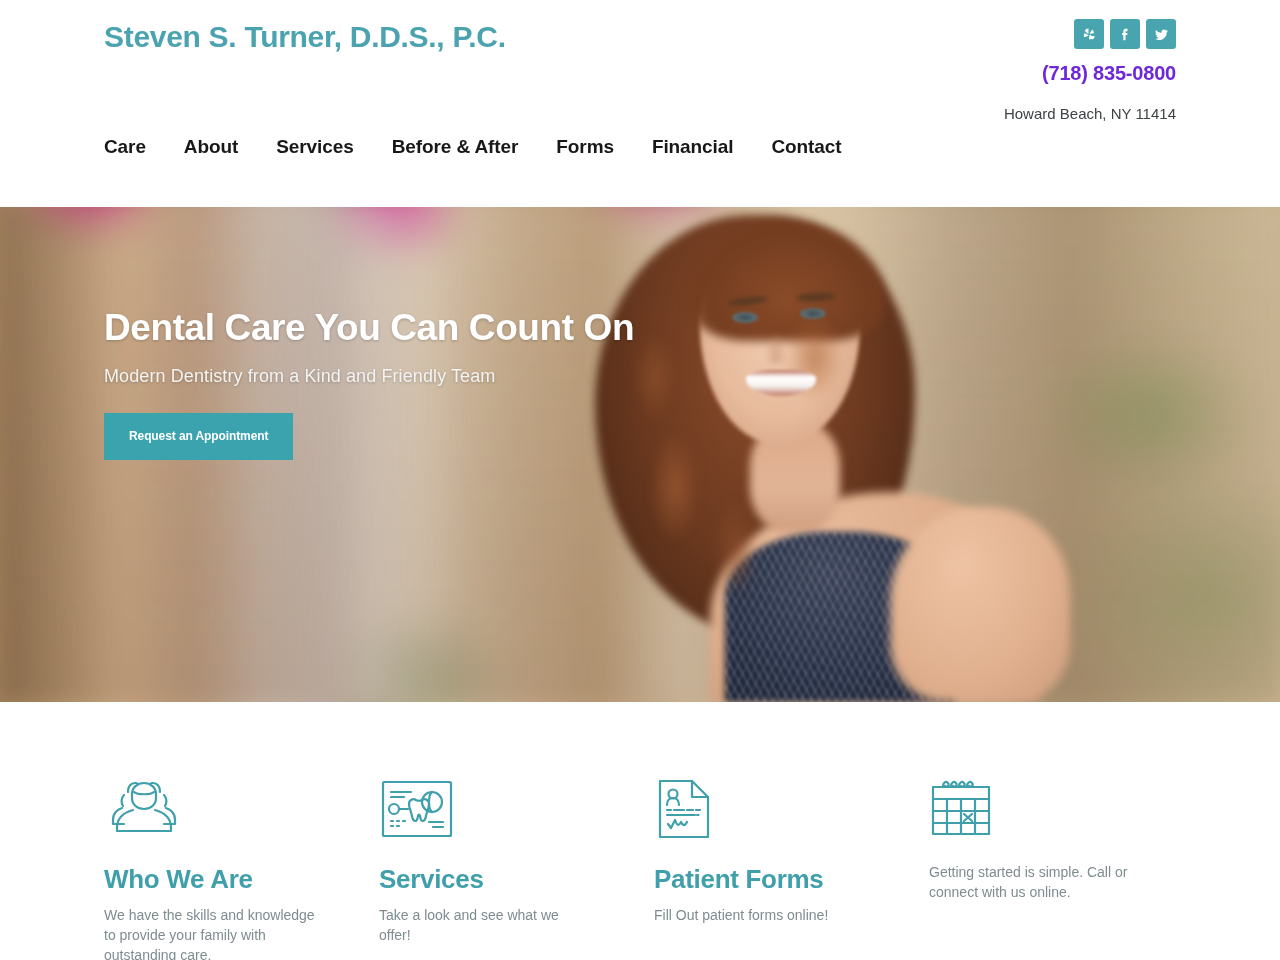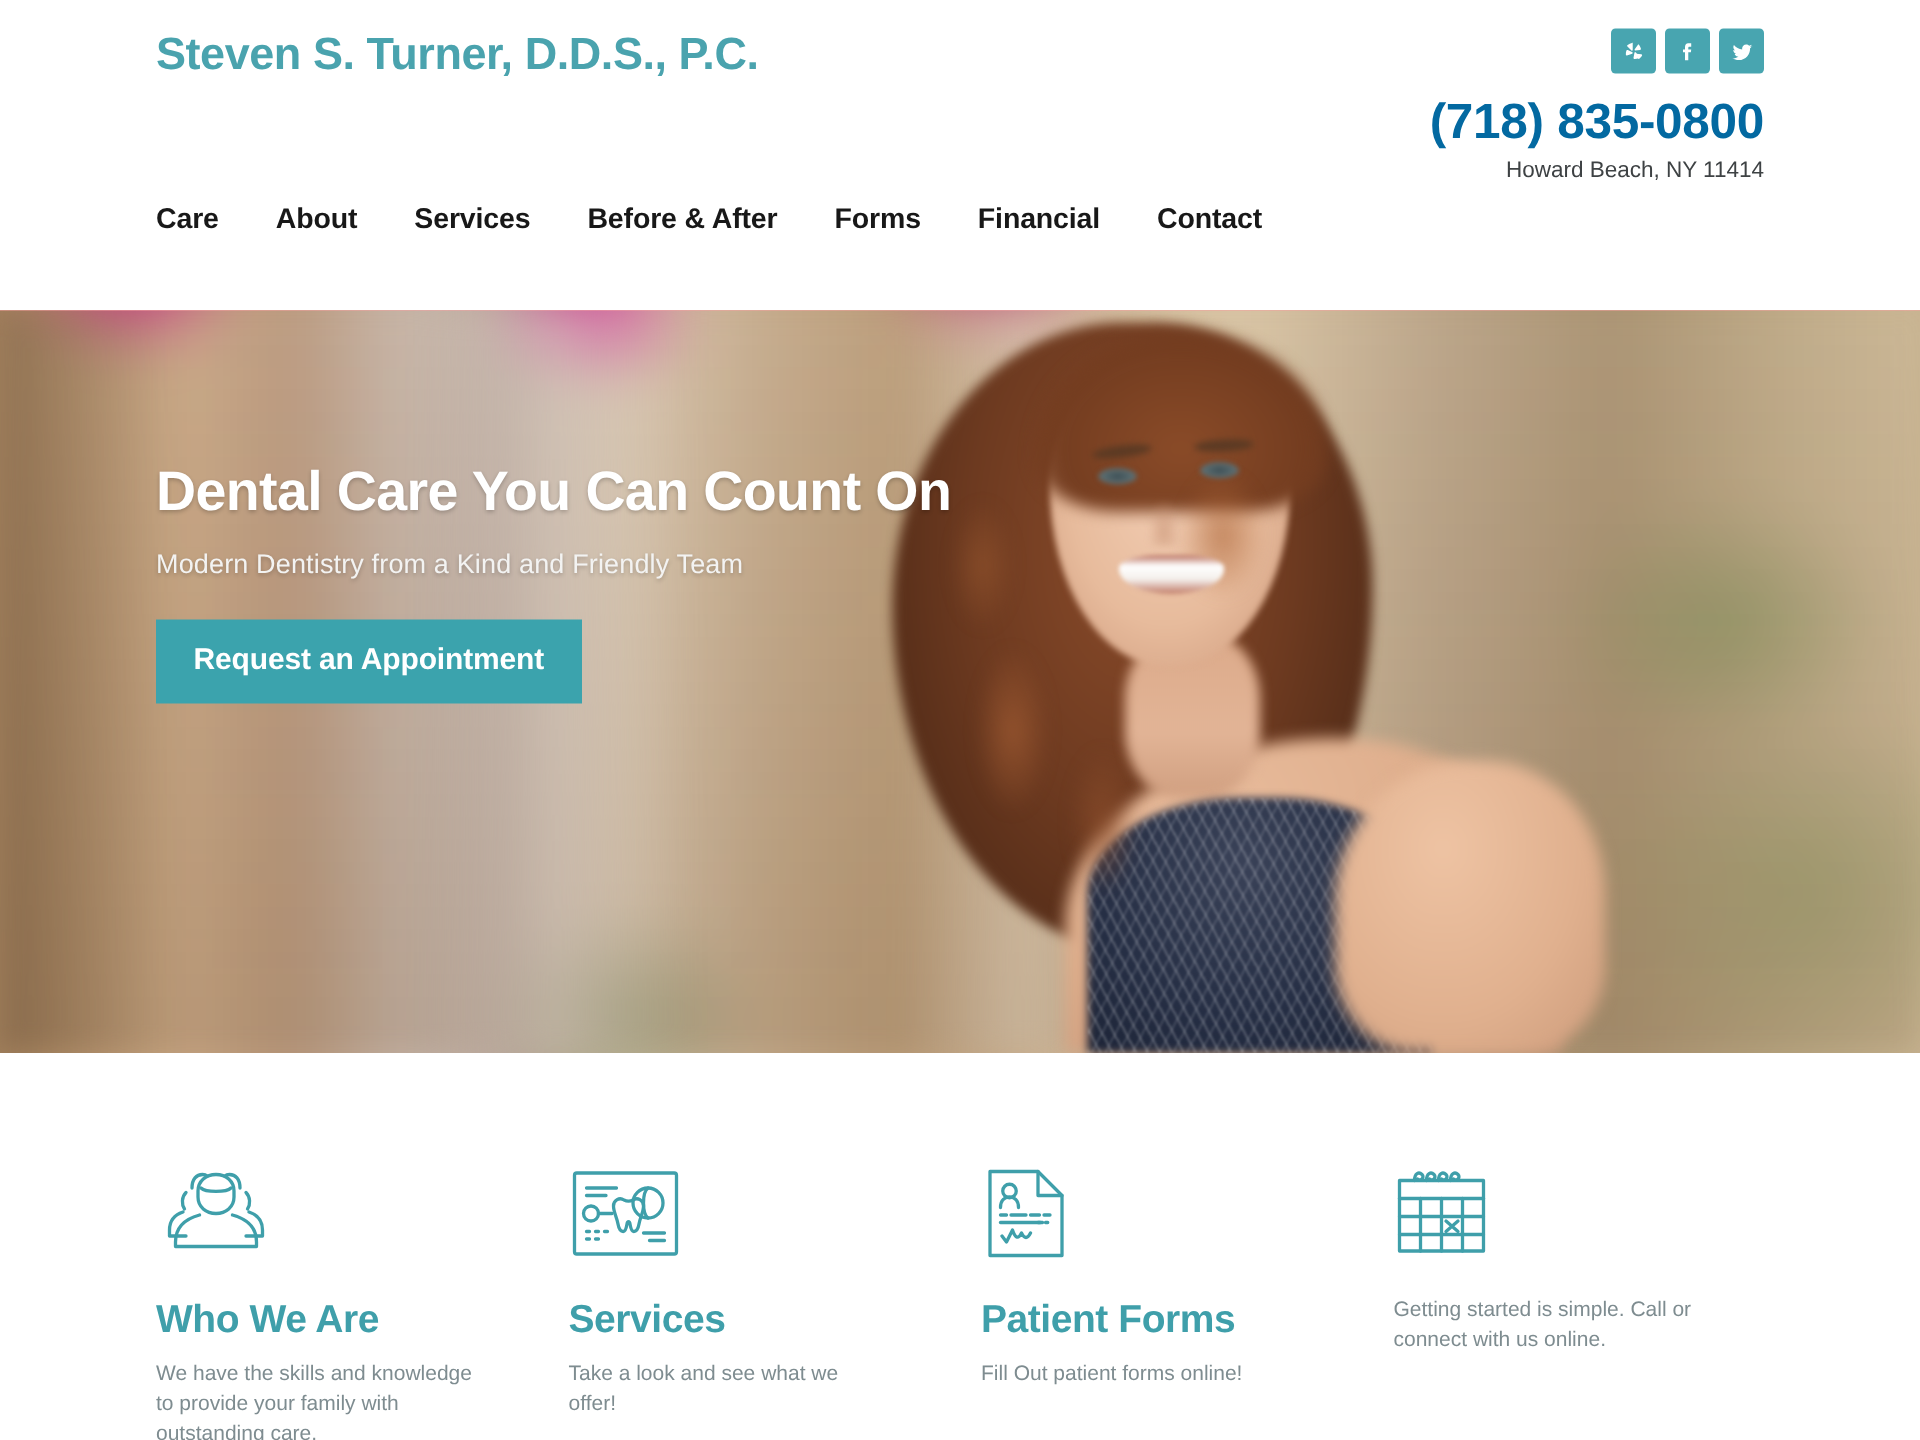--- a/index.html
+++ b/index.html
@@ -38,23 +38,23 @@
     border-radius: 3px;
     display: flex;
     align-items: center;
     justify-content: center;
   }
   .social-tile svg { display: block; }
 
   .phone {
     position: absolute;
     right: 104px; top: 62px;
-    font-size: 33px;
-    font-weight: bold;
-    color: #0369a1;
+    font-size: 20px;
+    font-weight: bold;
+    color: #6d28d9;
     letter-spacing: -0.2px;
     white-space: nowrap;
   }
   .address {
     position: absolute;
     right: 104px; top: 105px;
     font-size: 15px;
     color: #3E4244;
     white-space: nowrap;
   }
@@ -77,21 +77,21 @@
     text-decoration: none;
   }
   .nav-item:last-child { margin-right: 0; }
 
   
   .hero {
     position: relative;
     width: 1280px;
     height: 495px;
     overflow: hidden;
-    background: #ef4444;
+    background: #0f172a;
   }
   
   .hero-bg {
     position: absolute;
     inset: -40px;
     background:
       radial-gradient(ellipse 120px 90px at 160px 30px, rgba(196,18,130,0.85) 0%, rgba(196,18,130,0.0) 62%),
       radial-gradient(ellipse 110px 80px at 450px 55px, rgba(204,20,140,0.8) 0%, rgba(204,20,140,0) 60%),
       radial-gradient(ellipse 120px 80px at 700px 30px, rgba(190,22,128,0.6) 0%, rgba(190,22,128,0) 62%),
       radial-gradient(ellipse 160px 120px at 1160px 250px, rgba(124,140,84,0.62) 0%, rgba(124,140,84,0) 65%),
@@ -236,21 +236,21 @@
     font-size: 18px;
     color: #f3f3f2;
     letter-spacing: 0.1px;
     text-shadow: 0 1px 3px rgba(0,0,0,0.22);
   }
   .hero-btn {
     margin-top: 26px;
     display: inline-block;
     background: #3BA3AD;
     color: #ffffff;
-    font-size: 20px;
+    font-size: 12px;
     font-weight: bold;
     padding: 16px 25px 17px 25px;
     border: none;
     cursor: pointer;
     font-family: "Liberation Sans", sans-serif;
     letter-spacing: -0.1px;
   }
 
   
   .features {

